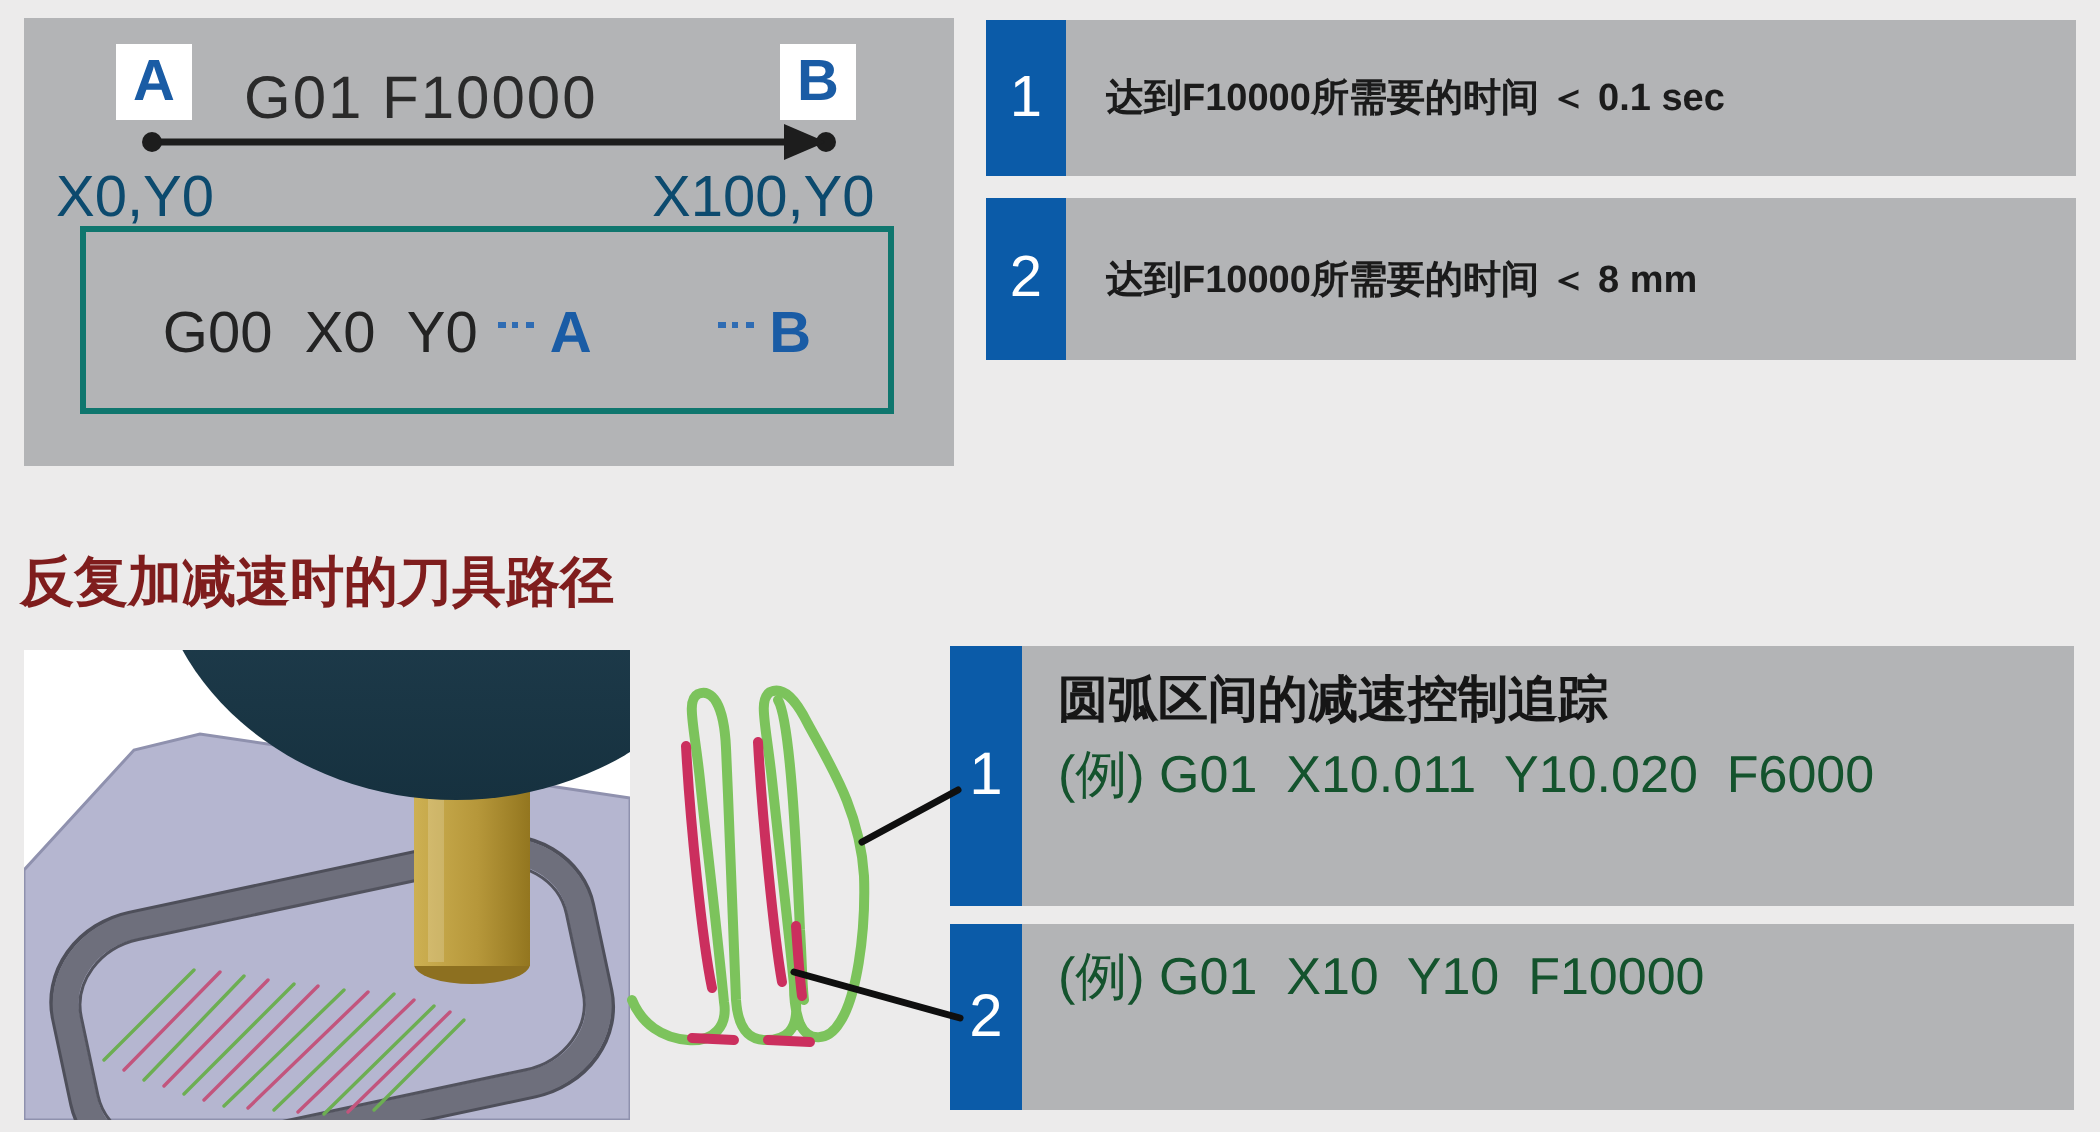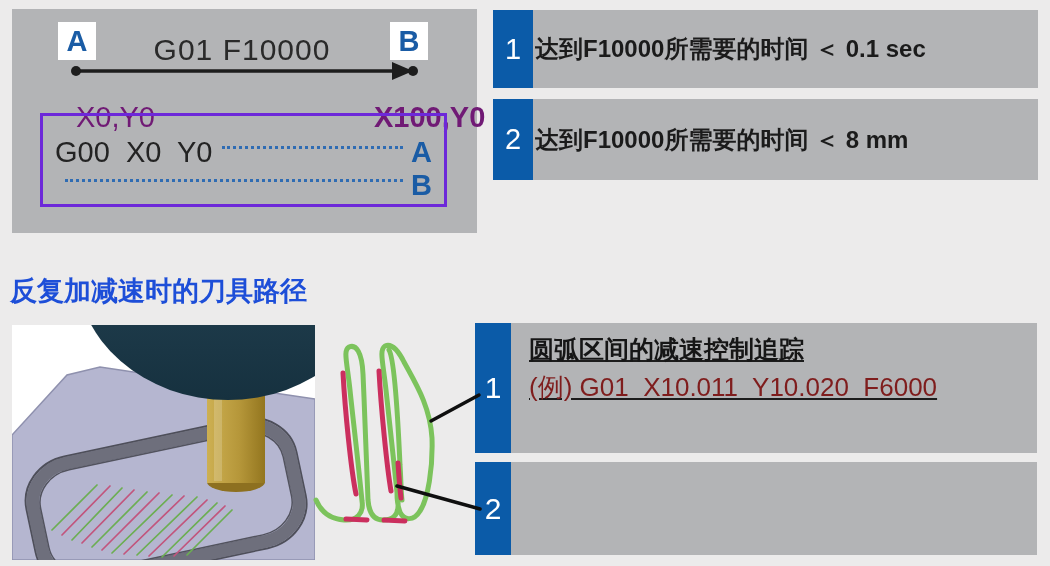--- a/index.html
+++ b/index.html
@@ -18,74 +18,74 @@
     background:#b3b4b6;
   }
   .marker {
     position:absolute; width:38px; height:38px; background:#ffffff;
     display:flex; align-items:center; justify-content:center;
     color:#1a5ca5; font-weight:bold; font-size:29px;
   }
   .marker-a { left:46px; top:13px; }
   .marker-b { left:378px; top:13px; }
   .move-label {
-    position:absolute; left:110px; top:24px; width:240px; text-align:center;
+    position:absolute; left:110px; top:24px; width:240px; text-align:left;
     font-size:30px; color:#2a2a2a; letter-spacing:1px;
   }
-  .coord { position:absolute; top:92px; font-size:29px; color:#701a75;margin-left:48px; }
+  .coord { position:absolute; top:74px; font-size:29px; color:#0c4a6e; }
   .coord-start { left:16px; }
-  .coord-end { left:314px;font-weight:bold; }
+  .coord-end { left:314px; }
   .arrow-svg { position:absolute; left:0; top:0; width:465px; height:224px; pointer-events:none; }
   .code-box {
     position:absolute; left:28px; top:104px; width:407px; height:94px;
-    border:3px solid #6d28d9; padding:20px 12px 6px 12px;
-    display:flex; flex-direction:column; justify-content:space-around;
+    border:3px solid #0f766e; padding:20px 12px 6px 12px;
+    display:flex; flex-direction:row; justify-content:space-around;
   }
   .code-row { display:flex; align-items:center; }
   .code-text { font-size:29px; color:#232323; white-space:pre; }
   .leader { flex:1; border-bottom:3px dotted #2f6cb3; margin:0 8px 10px 10px; min-width:18px; }
   .code-ref { color:#1a5ca5; font-weight:bold; font-size:29px; }
 
   
   .bar { left:493px; width:545px; background:#b3b4b6; display:flex; align-items:stretch; }
   .bar-1 { top:10px; height:78px; }
   .bar-2 { top:99px; height:81px; }
   .num-cell {
     width:40px; flex:0 0 40px; background:#0b5ba8; color:#ffffff;
     display:flex; align-items:center; justify-content:center; font-size:29px;
   }
   .bar-label {
-    flex:1; display:flex; align-items:center; padding-left:2px;
-    font-size:24px; font-weight:bold; color:#1b1b1b; white-space:pre;
-  }
-
-  
-  .heading { left:10px; top:273px; font-size:27px; font-weight:bold; color:#1d4ed8; }
+    flex:1; display:flex; align-items:center; padding-left:20px;
+    font-size:19px; font-weight:bold; color:#1b1b1b; white-space:pre;
+  }
+
+  
+  .heading { left:10px; top:273px; font-size:27px; font-weight:bold; color:#7f1d1d; }
 
   
   .img3d { left:12px; top:325px; width:303px; height:235px; background:#ffffff; }
   .img3d svg { display:block; }
 
   
   .loops { left:313px; top:322px; width:165px; height:244px; }
 
   
   .callouts { left:0; top:0; width:1050px; height:566px; pointer-events:none; }
 
   
   .panel-br { left:475px; width:562px; background:#b3b4b6; display:flex; align-items:stretch; }
   .panel-br-1 { top:323px; height:130px; }
   .panel-br-2 { top:462px; height:93px; }
   .num-bar {
     width:36px; flex:0 0 36px; background:#0b5ba8; color:#ffffff;
     display:flex; align-items:center; justify-content:center; font-size:30px;
   }
-  .panel-content { flex:1; padding:10px 0 12px 18px;text-decoration:underline; }
+  .panel-content { flex:1; padding:10px 0 12px 18px; }
   .panel-title { font-size:25px; font-weight:bold; color:#161616; margin-bottom:5px; }
-  .panel-code { font-size:26px; color:#7f1d1d; white-space:pre; line-height:33px; }
+  .panel-code { font-size:26px; color:#14532d; white-space:pre; line-height:33px; }
   .panel-code.indent { margin-left:56px; }
 </style>
 </head>
 <body>
 
 <div class="abs panel-tl">
   <svg class="arrow-svg" viewBox="0 0 465 224">
     <line x1="63" y1="62" x2="398" y2="62" stroke="#1d1d1d" stroke-width="3.5"></line>
     <circle cx="64" cy="62" r="5" fill="#1d1d1d"></circle>
     <circle cx="401" cy="62" r="5" fill="#1d1d1d"></circle>
@@ -194,19 +194,20 @@
 <div class="abs panel-br panel-br-1">
   <div class="num-bar">1</div>
   <div class="panel-content">
     <div class="panel-title">圆弧区间的减速控制追踪</div>
     <div class="panel-code">(例) G01  X10.011  Y10.020  F6000</div>
   </div>
 </div>
 <div class="abs panel-br panel-br-2">
   <div class="num-bar">2</div>
   <div class="panel-content">
+    <div class="panel-code">(例) G01  X10  Y10  F10000</div>
   </div>
 </div>
 
 <svg class="abs callouts" viewBox="0 0 1050 566">
   <line x1="431" y1="421" x2="479" y2="395" stroke="#0f0f0f" stroke-width="3.5" stroke-linecap="round"></line>
   <line x1="397" y1="486" x2="480" y2="509" stroke="#0f0f0f" stroke-width="3.5" stroke-linecap="round"></line>
 </svg>
 
 </body></html>

